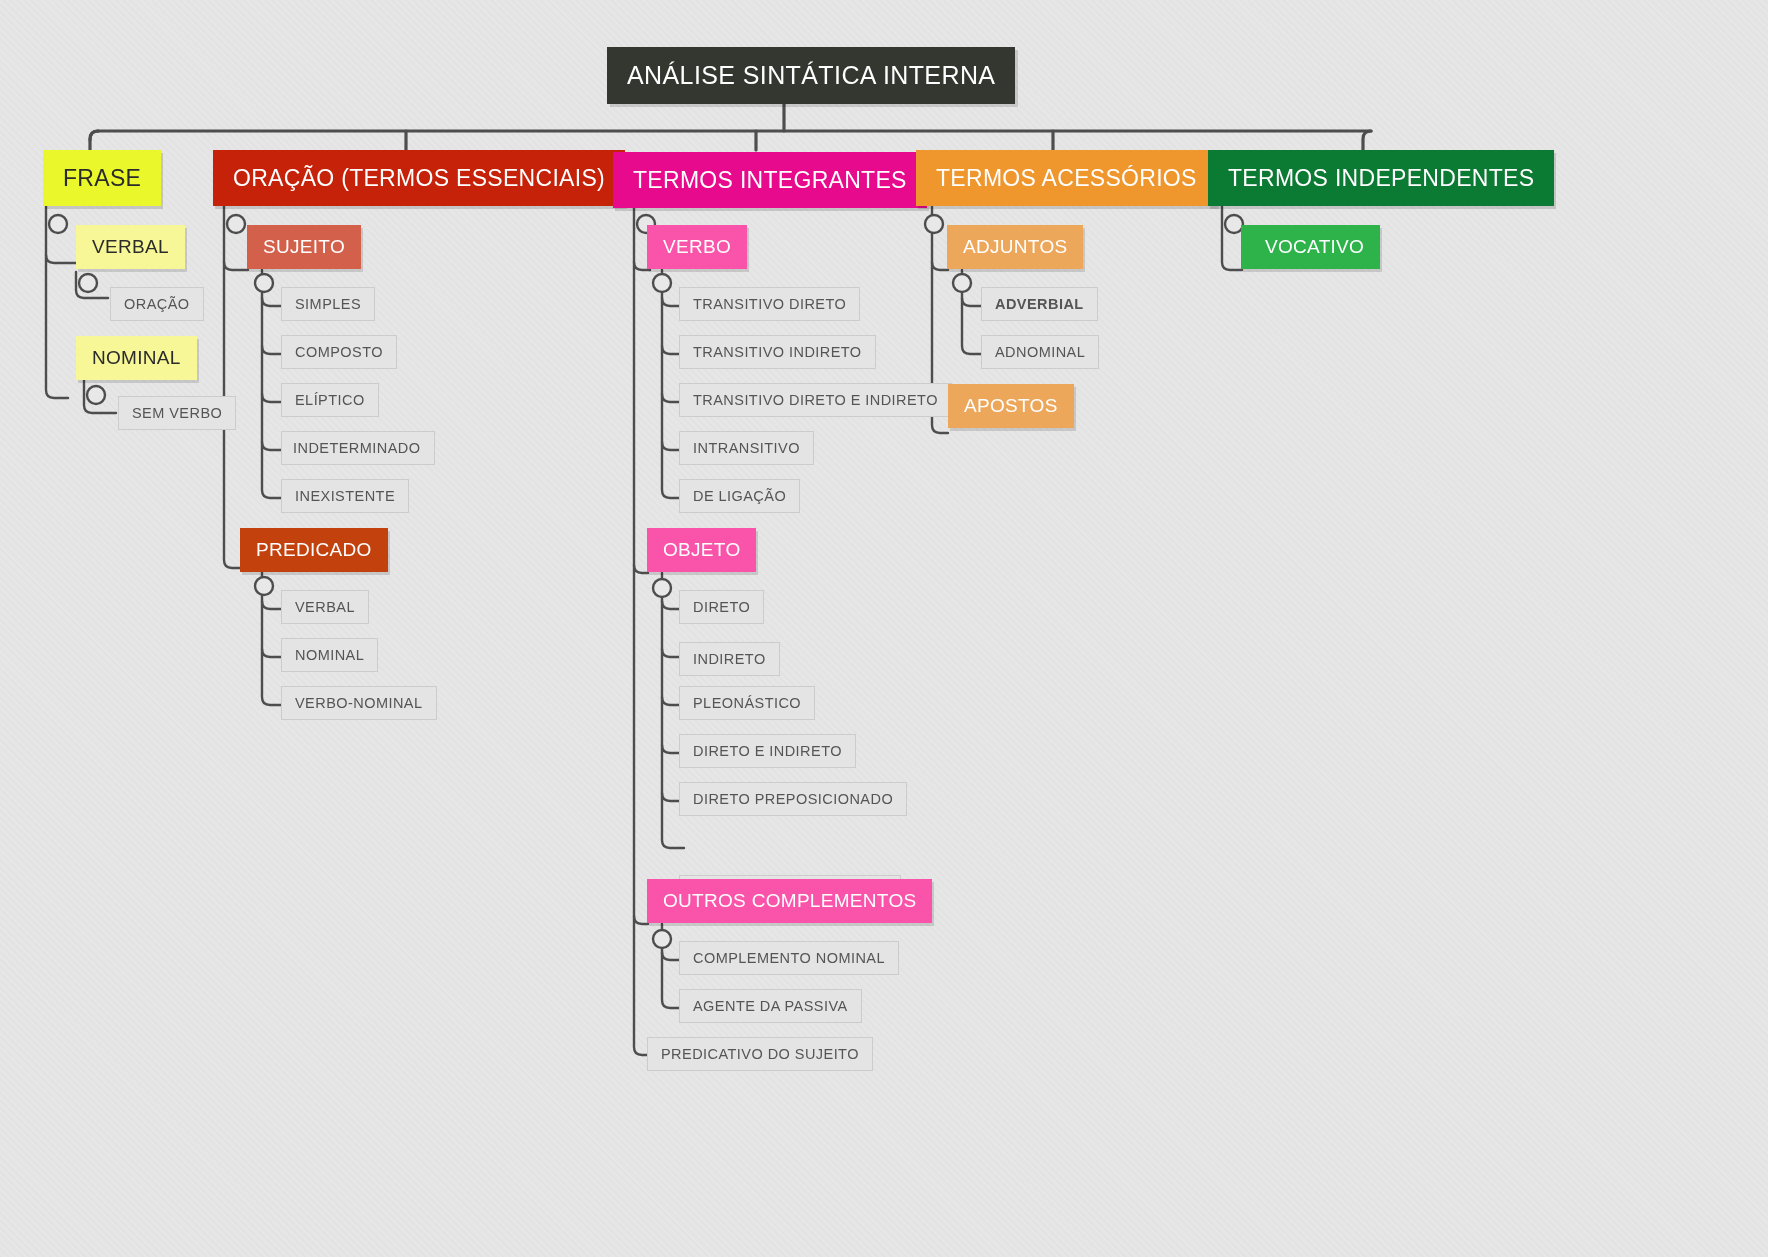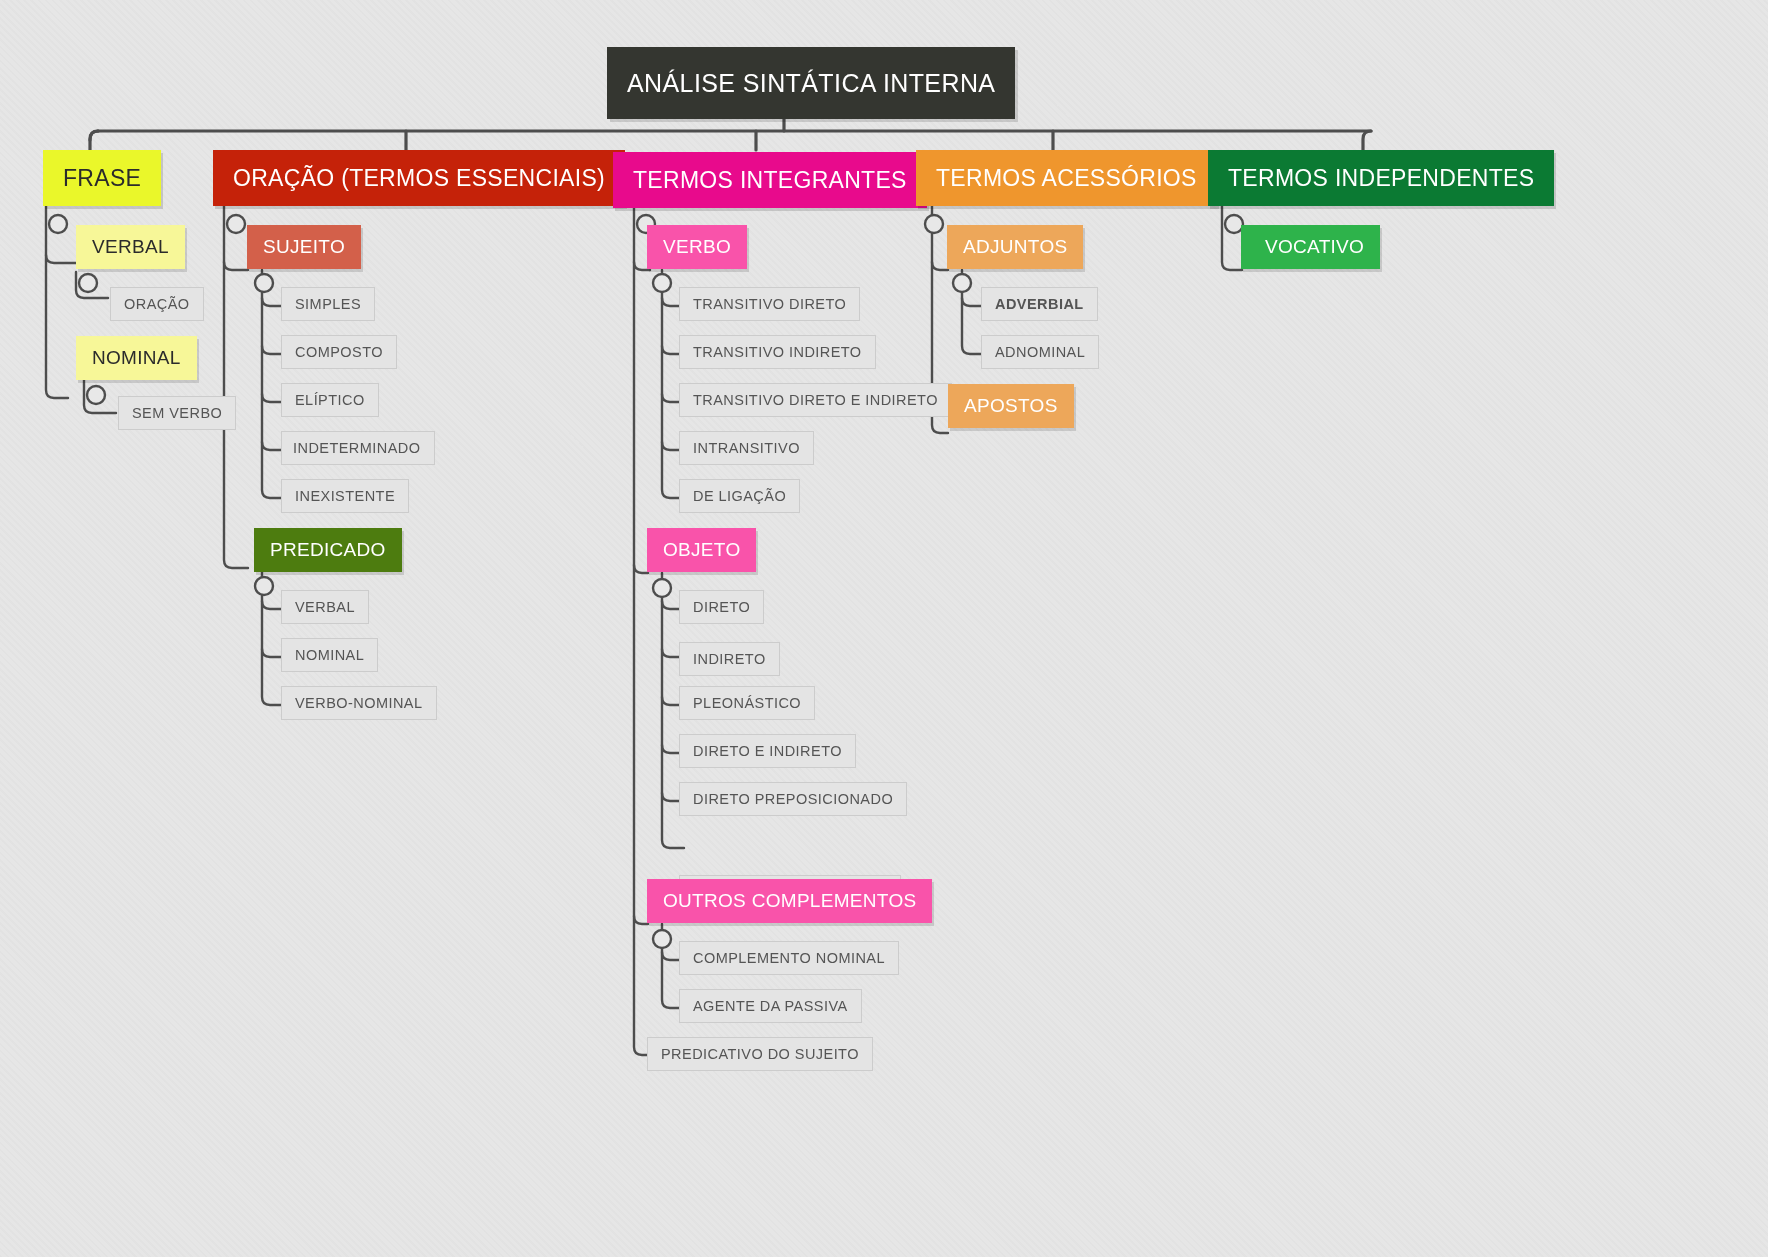--- a/index.html
+++ b/index.html
@@ -14,21 +14,21 @@
   #canvas{position:absolute;left:0;top:0;width:1768px;height:1257px;}
   svg.wires{position:absolute;left:0;top:0;width:1768px;height:1257px;pointer-events:none;}
   svg.wires path{fill:none;stroke:#4d4d4d;stroke-width:2.4;stroke-linecap:round;}
   svg.wires .thick{stroke-width:3.2;}
   svg.wires circle{fill:#e8e8e8;stroke:#4d4d4d;stroke-width:2.4;}
 
   .node{position:absolute;box-sizing:border-box;white-space:nowrap;display:flex;align-items:center;}
   
   .root{
     background:#343630;color:#ffffff;font-size:25px;letter-spacing:.4px;
-    padding:0 20px;height:72px;
+    padding:0 20px;height:57px;
     box-shadow:3px 3px 0 rgba(0,0,0,0.13);
   }
   
   .branch{color:#fff;font-size:23px;letter-spacing:.3px;padding:0 20px;height:56px;
           box-shadow:2px 3px 0 rgba(0,0,0,0.14);}
   .branch.dark-text{color:#2b2b2b;}
   
   .sub{font-size:19px;letter-spacing:.3px;padding:0 16px;height:44px;color:#fff;
        box-shadow:2px 3px 0 rgba(0,0,0,0.13);}
   .sub.dark-text{color:#2b2b2b;}
@@ -126,21 +126,21 @@
   <div class="node sub dark-text" style="left:76px;top:336px;background:#f7f798;">NOMINAL</div>
   <div class="node leaf" style="left:118px;top:396px;">SEM VERBO</div>
 
   <div class="node branch" style="left:213px;top:150px;background:#c52209;">ORAÇÃO (TERMOS ESSENCIAIS)</div>
   <div class="node sub" style="left:247px;top:225px;background:#d3604a;">SUJEITO</div>
   <div class="node leaf" style="left:281px;top:287px;">SIMPLES</div>
   <div class="node leaf" style="left:281px;top:335px;">COMPOSTO</div>
   <div class="node leaf" style="left:281px;top:383px;">ELÍPTICO</div>
   <div class="node leaf" style="left:281px;top:431px;padding-left:11px;">INDETERMINADO</div>
   <div class="node leaf" style="left:281px;top:479px;">INEXISTENTE</div>
-  <div class="node sub" style="left:254px;top:528px;background:#4d7c0f;">PREDICADO</div>
+  <div class="node sub" style="left:240px;top:528px;background:#c2410c;">PREDICADO</div>
   <div class="node leaf" style="left:281px;top:590px;">VERBAL</div>
   <div class="node leaf" style="left:281px;top:638px;">NOMINAL</div>
   <div class="node leaf" style="left:281px;top:686px;">VERBO-NOMINAL</div>
 
   <div class="node branch" style="left:613px;top:152px;background:#e80a8c;">TERMOS INTEGRANTES</div>
   <div class="node sub" style="left:647px;top:225px;background:#f953aa;">VERBO</div>
   <div class="node leaf" style="left:679px;top:287px;">TRANSITIVO DIRETO</div>
   <div class="node leaf" style="left:679px;top:335px;">TRANSITIVO INDIRETO</div>
   <div class="node leaf" style="left:679px;top:383px;">TRANSITIVO DIRETO E INDIRETO</div>
   <div class="node leaf" style="left:679px;top:431px;">INTRANSITIVO</div>

